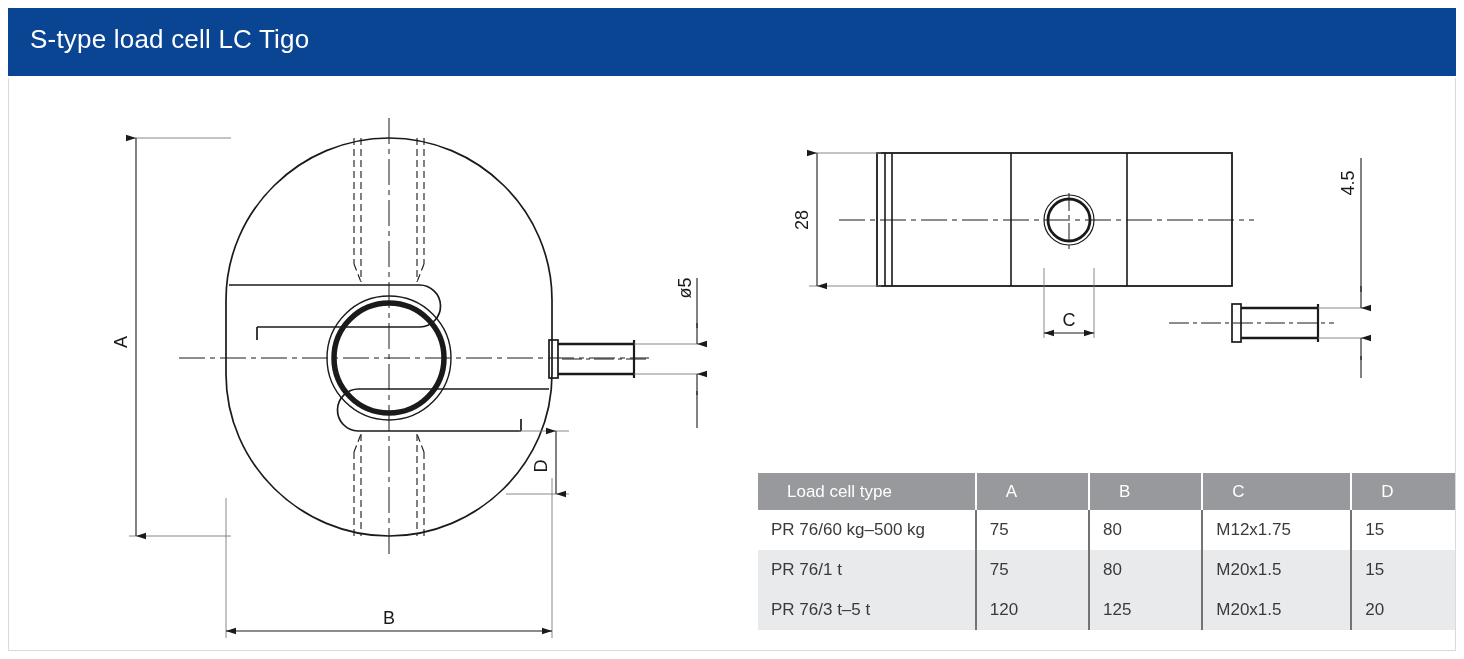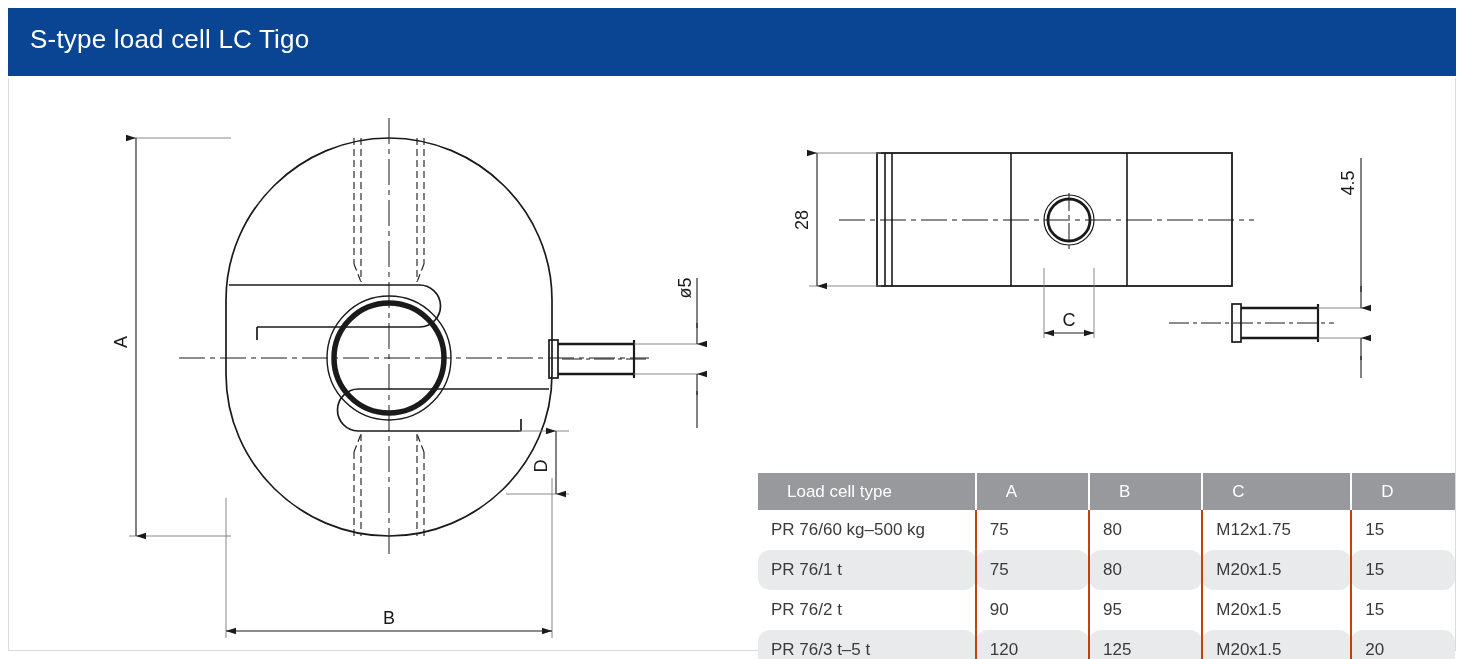--- a/index.html
+++ b/index.html
@@ -73,26 +73,26 @@
     text-align: left;
     padding: 8px 0 8px 29px;
     height: 21px;
     border-right: 2px solid #ffffff;
     font-size: 17px;
   }
   .spec-table th:last-child { border-right: none; }
   .spec-table td {
     padding: 9px 0 9px 13px;
     height: 22px;
-    border-right: 2px solid #c2410c;
+    border-right: 2px solid #737373;
     color: #3a3a3a;
   }
   .spec-table td:last-child { border-right: none; }
   .spec-table tr.row-odd td { background: #ffffff; }
-  .spec-table tr.row-even td { background: #e9eaeb; border-radius: 12px; }
+  .spec-table tr.row-even td { background: #e9eaeb; }
   .col-type { width: 213px; }
   .col-a { width: 94px; }
   .col-b { width: 94px; }
   .col-c { width: 128px; }
   .col-d { width: 84px; }
 
   
   .dim-text {
     font-family: "Liberation Sans", sans-serif;
     font-size: 18px;
@@ -311,27 +311,20 @@
           <td>M12x1.75</td>
           <td>15</td>
         </tr>
         <tr class="row-even">
           <td>PR 76/1 t</td>
           <td>75</td>
           <td>80</td>
           <td>M20x1.5</td>
           <td>15</td>
         </tr>
-        <tr class="row-odd">
-          <td>PR 76/2 t</td>
-          <td>90</td>
-          <td>95</td>
-          <td>M20x1.5</td>
-          <td>15</td>
-        </tr>
         <tr class="row-even">
           <td>PR 76/3 t–5 t</td>
           <td>120</td>
           <td>125</td>
           <td>M20x1.5</td>
           <td>20</td>
         </tr>
       </tbody>
     </table>
 

